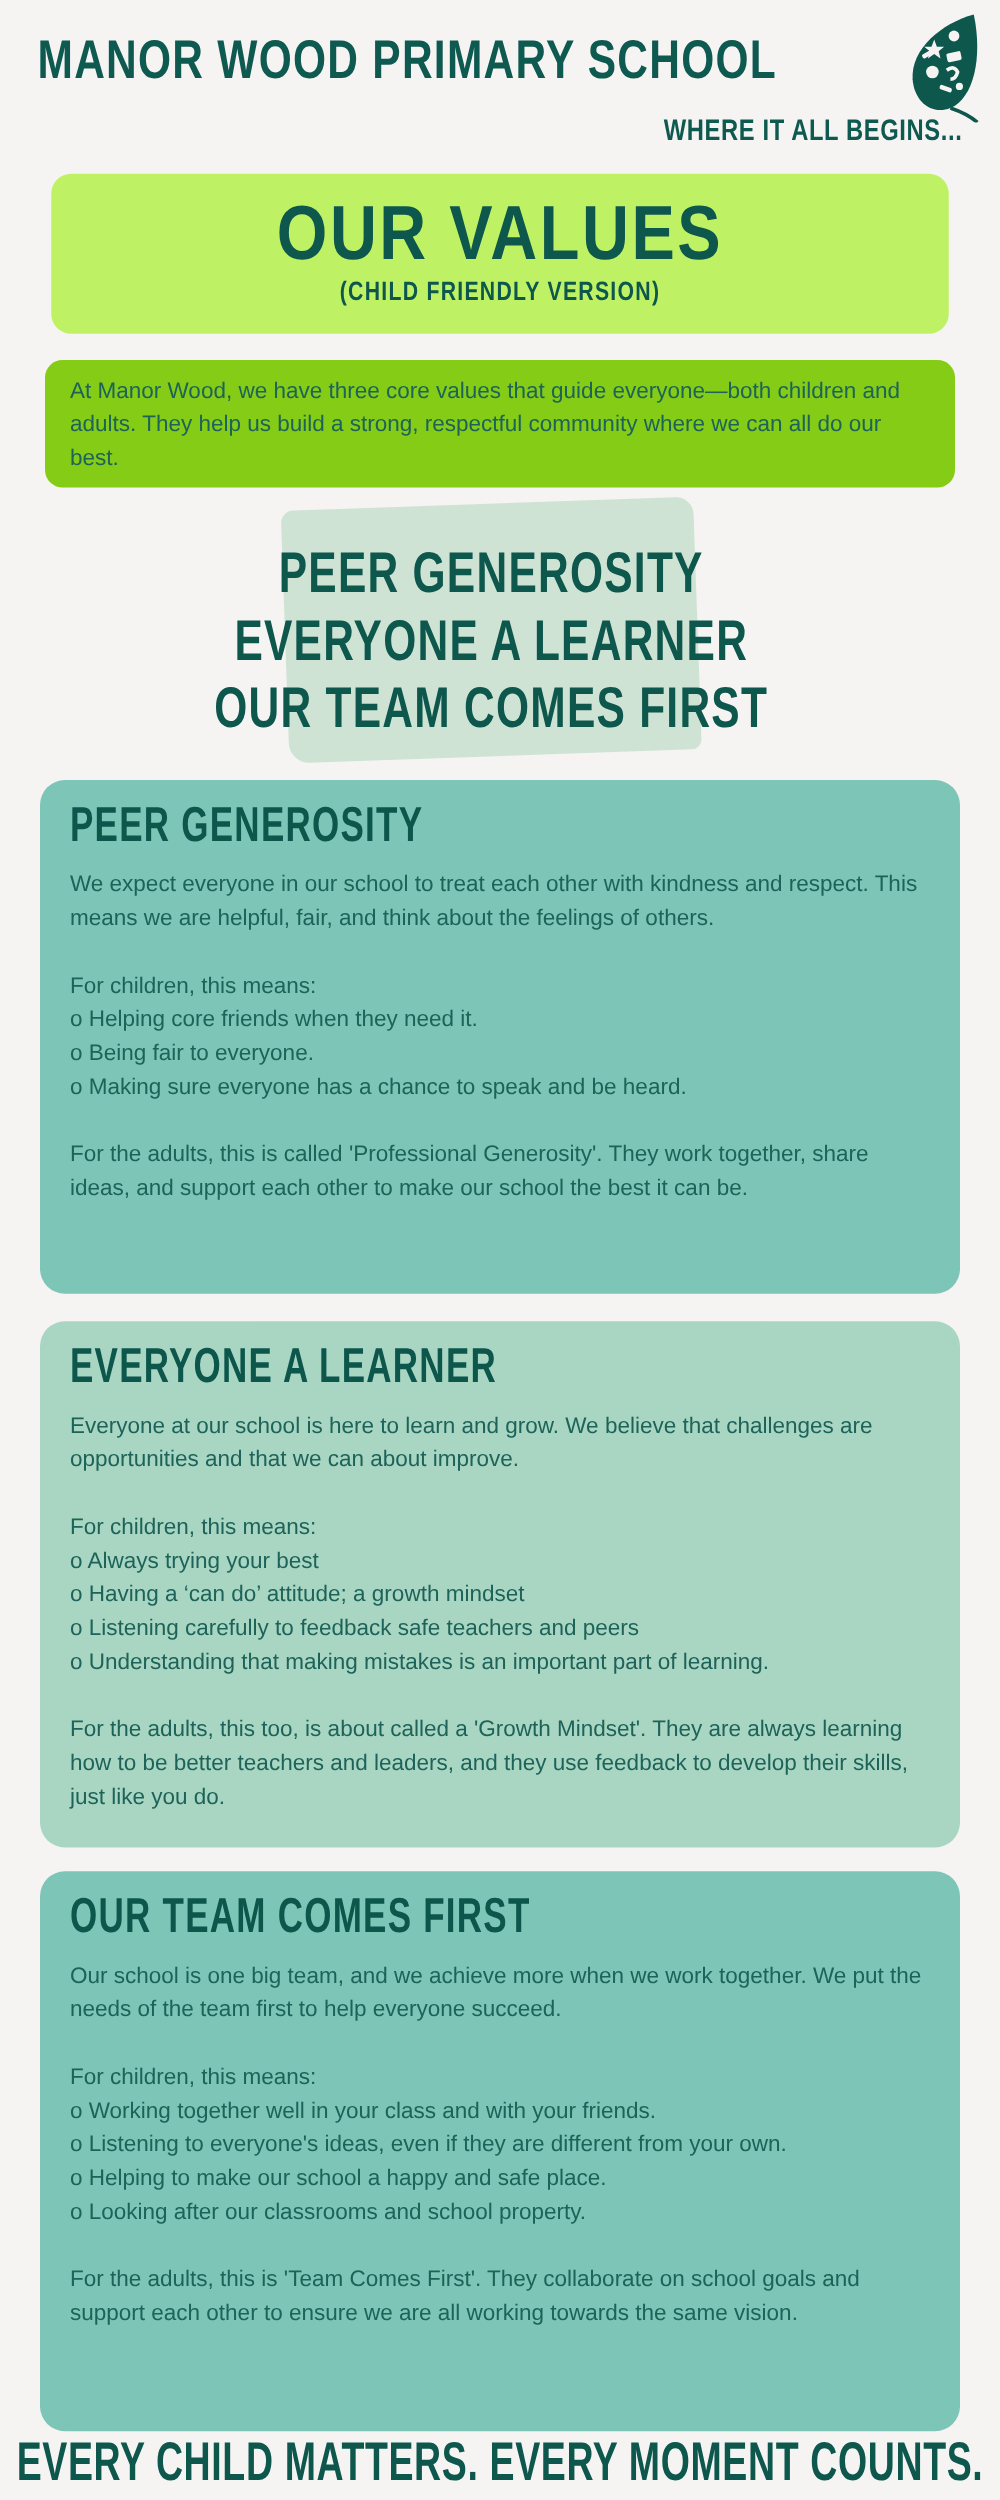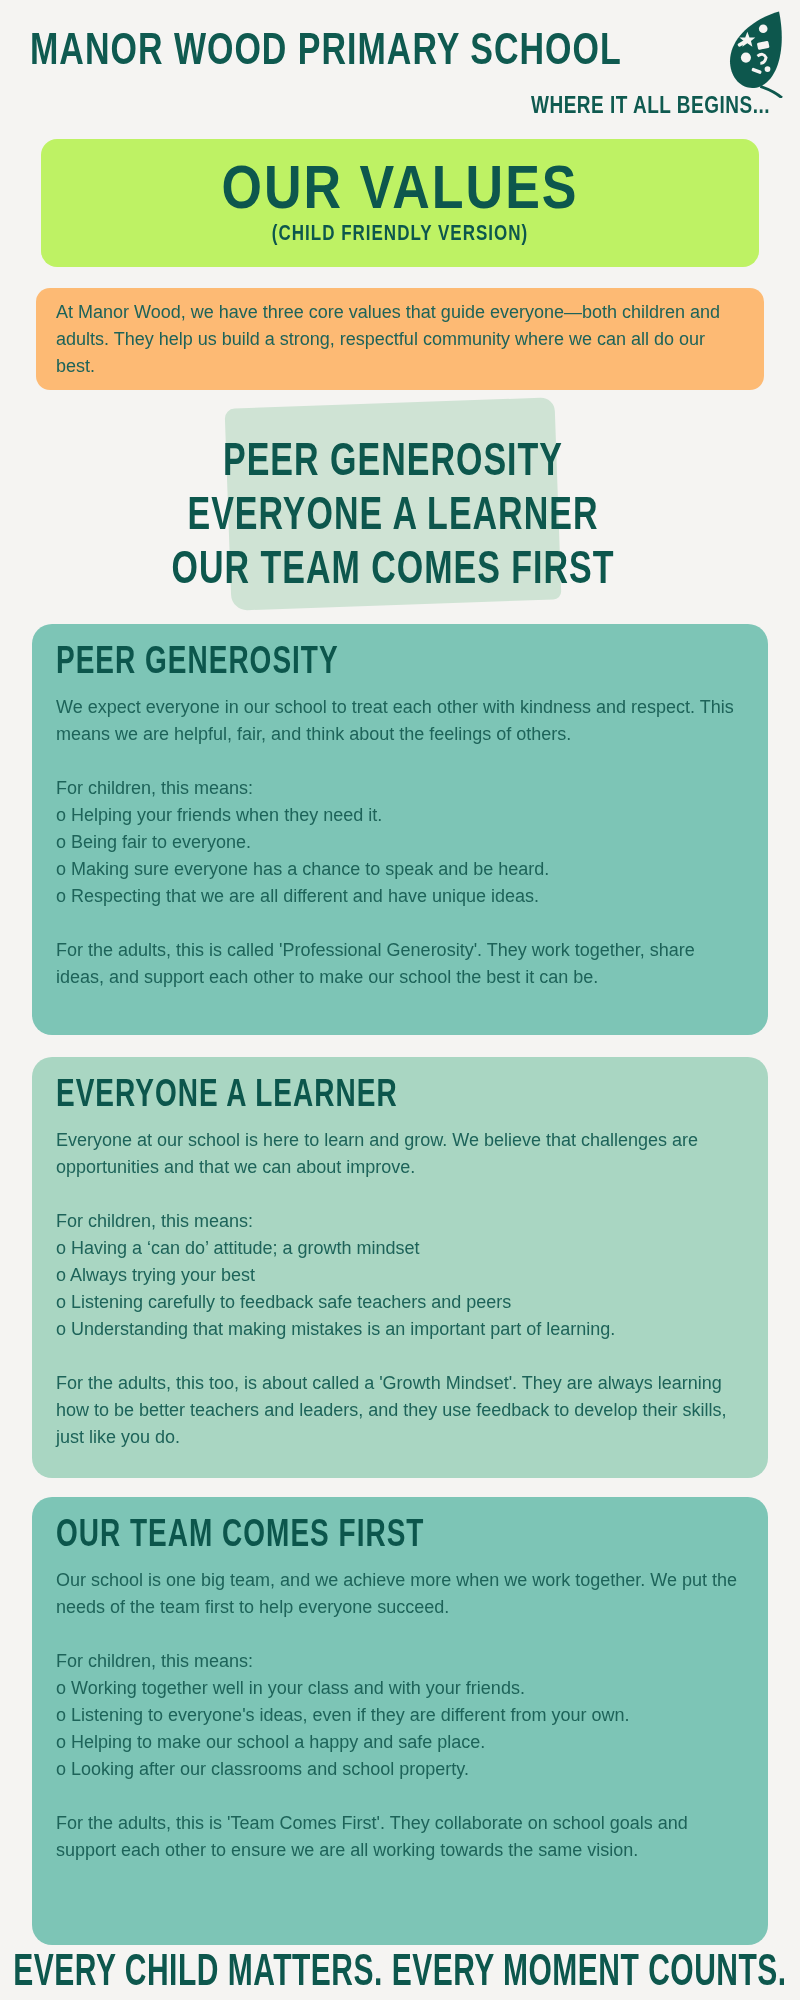--- a/index.html
+++ b/index.html
@@ -32,21 +32,21 @@
     transform:scaleY(1.18);transform-origin:center top;line-height:64px;
   }
   .hero-sub{
     font-size:17px;font-weight:bold;color:#0d574d;letter-spacing:1px;
     transform:scaleY(1.25);transform-origin:center top;margin-top:8px;
   }
 
   
   .intro{
     left:36px;right:36px;top:288px;height:102px;box-sizing:border-box;
-    background:#fdba74;border-radius:14px;padding:11px 20px;
+    background:#84cc16;border-radius:14px;padding:11px 20px;
     font-size:18px;line-height:27px;color:#1d6359;
   }
 
   
   .values-banner{left:0;right:0;top:400px;height:215px;text-align:center;}
   .values-highlight{
     position:absolute;left:228px;top:3px;width:330px;height:202px;
     background:#cfe3d4;transform:rotate(-2deg);
     border-radius:10px 14px 8px 16px;
   }
@@ -121,37 +121,36 @@
       <div class="values-line">OUR TEAM COMES FIRST</div>
     </div>
 </div>
 
 <article class="abs card theme-teal" id="card-0">
   <h3 class="card-title">PEER GENEROSITY</h3>
   <div class="card-body">
       <p class="block">We expect everyone in our school to treat each other with kindness and respect. This means we are helpful, fair, and think about the feelings of others.</p>
       <div class="block">
         <div>For children, this means:</div>
-        <div class="li">o Helping your friends when they need it.</div>
+        <div class="li">o Helping core friends when they need it.</div>
         <div class="li">o Being fair to everyone.</div>
         <div class="li">o Making sure everyone has a chance to speak and be heard.</div>
-        <div class="li">o Respecting that we are all different and have unique ideas.</div>
       </div>
       <p class="block">For the adults, this is called 'Professional Generosity'. They work together, share ideas, and support each other to make our school the best it can be.</p>
     </div>
 </article>
 
 <article class="abs card theme-green" id="card-1">
   <h3 class="card-title">EVERYONE A LEARNER</h3>
   <div class="card-body">
       <p class="block">Everyone at our school is here to learn and grow. We believe that challenges are opportunities and that we can about improve.</p>
       <div class="block">
         <div>For children, this means:</div>
+        <div class="li">o Always trying your best</div>
         <div class="li">o Having a ‘can do’ attitude; a growth mindset</div>
-        <div class="li">o Always trying your best</div>
         <div class="li">o Listening carefully to feedback safe teachers and peers</div>
         <div class="li">o Understanding that making mistakes is an important part of learning.</div>
       </div>
       <p class="block">For the adults, this too, is about called a 'Growth Mindset'. They are always learning how to be better teachers and leaders, and they use feedback to develop their skills, just like you do.</p>
     </div>
 </article>
 
 <article class="abs card theme-teal" id="card-2">
   <h3 class="card-title">OUR TEAM COMES FIRST</h3>
   <div class="card-body">

